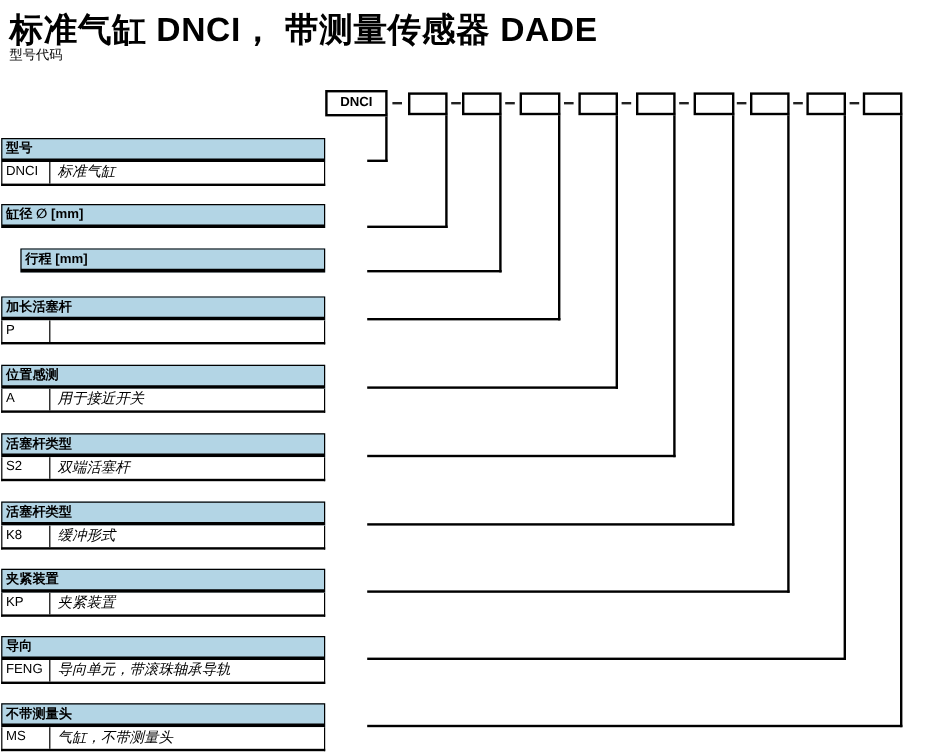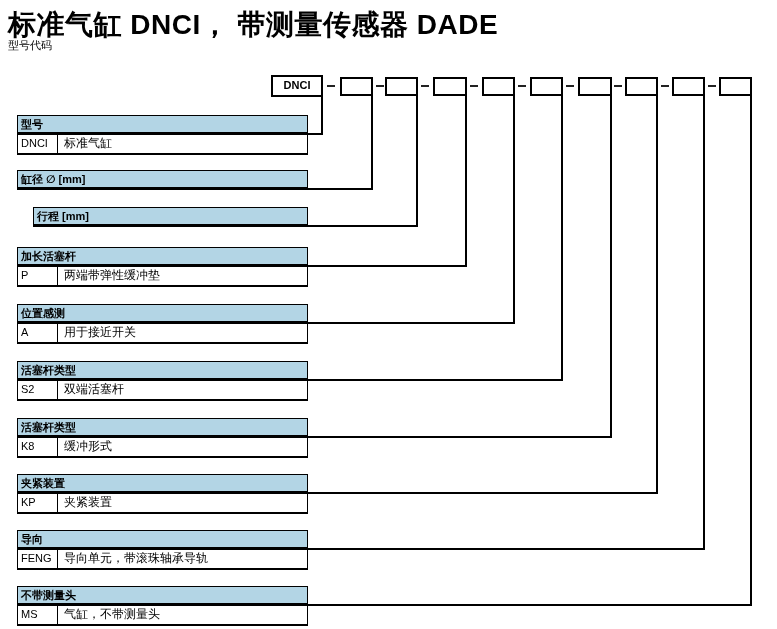--- a/index.html
+++ b/index.html
@@ -35,21 +35,21 @@
   .dash {
     position: absolute;
     width: 8px; height: 0;
     border-top: 2px solid #222;
     z-index: 2;
   }
   
   .vline { position: absolute; width: 2px; background: #000; z-index: 1; }
   .hline { position: absolute; height: 2px; background: #000; z-index: 1; }
   
-  .sec { position: absolute; left: 17px; width: 291px; z-index: 2; }
+  .sec { position: absolute; left: 1px; width: 270px; z-index: 2; }
   .sec-header {
     height: 20px;
     background: #b3d5e5;
     border: 1px solid #000;
     border-bottom: 3px solid #000;
     font-size: 11px; font-weight: bold;
     line-height: 15px;
     padding: 1px 0 0 3px;
   }
   .sec-row {
@@ -67,21 +67,21 @@
     line-height: 17px;
     padding-left: 3px;
     flex: none;
   }
   .sec-desc {
     flex: 1;
     font-family: "Liberation Serif", "DejaVu Serif", serif;
     font-size: 12px;
     line-height: 17px;
     padding-left: 6px;
-    white-space: nowrap; overflow: hidden;
+    white-space: nowrap; overflow: hidden; font-style: italic;
   }
 </style>
 </head>
 <body>
 
 <div id="page">
 
   <div class="title">标准气缸 DNCI， 带测量传感器 DADE</div>
   <div class="subtitle">型号代码</div>
 
@@ -141,21 +141,20 @@
   </div>
 
   <div class="sec" style="top:207px;padding-left:16px;">
     <div class="sec-header">行程 [mm]</div>
   </div>
 
   <div class="sec" style="top:247px;">
     <div class="sec-header">加长活塞杆</div>
     <div class="sec-row">
       <div class="sec-code">P</div>
-      <div class="sec-desc">两端带弹性缓冲垫</div>
     </div>
   </div>
 
   <div class="sec" style="top:304px;">
     <div class="sec-header">位置感测</div>
     <div class="sec-row">
       <div class="sec-code">A</div>
       <div class="sec-desc">用于接近开关</div>
     </div>
   </div>

